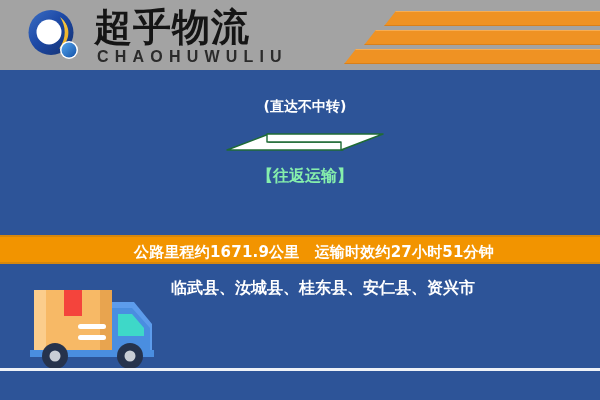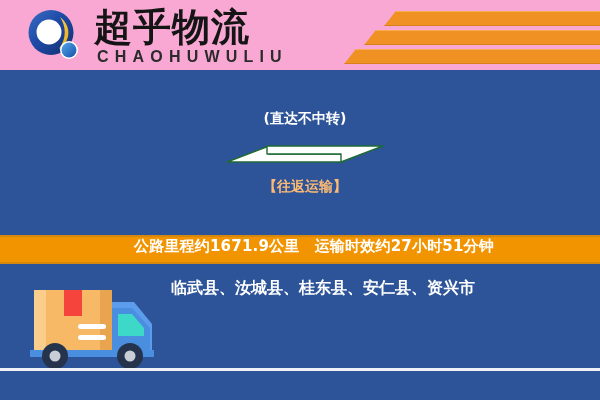--- a/index.html
+++ b/index.html
@@ -19,21 +19,21 @@
     height: 400px;
     overflow: hidden;
     background: #2d5498;
   }
 
   
   #header {
     position: absolute;
     left: 0; top: 0;
     width: 600px; height: 70px;
-    background: #f9a8d4;
+    background: #a3a3a3;
     overflow: hidden;
   }
   #logo-mark {
     position: absolute;
     left: 26px; top: 8px;
     width: 56px; height: 56px;
   }
   #brand-cn {
     position: absolute;
     left: 94px; top: 6px;
@@ -82,21 +82,21 @@
     font-weight: bold;
     color: #ffffff;
     line-height: 60px;
     white-space: nowrap;
   }
   #city-origin { left: 55px; }
   #city-dest   { left: 392px; }
 
   #route-middle {
     position: absolute;
-    left: 225px; top: 40px;
+    left: 225px; top: 28px;
     width: 160px; height: 90px;
   }
   #route-note-top {
     position: absolute;
     left: 0; top: 0;
     width: 160px;
     text-align: center;
     font-family: "DejaVu Sans", "Liberation Sans", sans-serif;
     font-size: 14px;
     font-weight: bold;
@@ -107,37 +107,37 @@
     position: absolute;
     left: 0; top: 26px;
     width: 160px; height: 36px;
   }
   #route-note-bottom {
     position: absolute;
     left: 0; top: 68px;
     width: 160px;
     text-align: center;
     font-family: "DejaVu Sans", "Liberation Sans", sans-serif;
-    font-size: 14px;
-    font-weight: bold;
-    color: #fdba74;
+    font-size: 16px;
+    font-weight: bold;
+    color: #86efac;
     white-space: nowrap;
   }
 
   
   #info-band {
     position: absolute;
     left: 0; top: 235px;
     width: 600px; height: 29px;
     background: #f29400;
     border-top: 2px solid #d6870d;
     border-bottom: 2px solid #d6870d;
     box-sizing: border-box;
     display: flex;
-    align-items: flex-start;
+    align-items: flex-end;
     justify-content: center;
     padding-left: 28px;
   }
   #info-text {
     font-family: "DejaVu Sans", "Liberation Sans", sans-serif;
     font-size: 15px;
     font-weight: bold;
     color: #ffffff;
     white-space: nowrap;
     letter-spacing: 0.2px;

